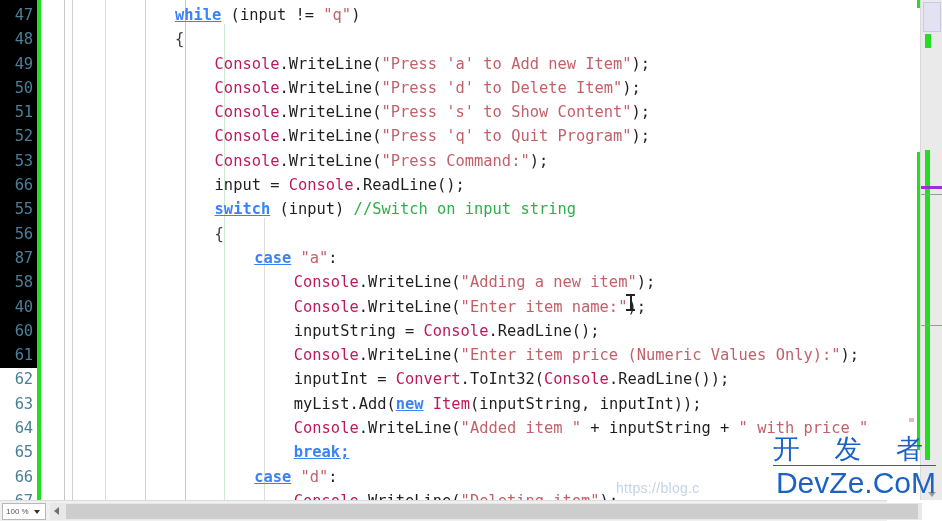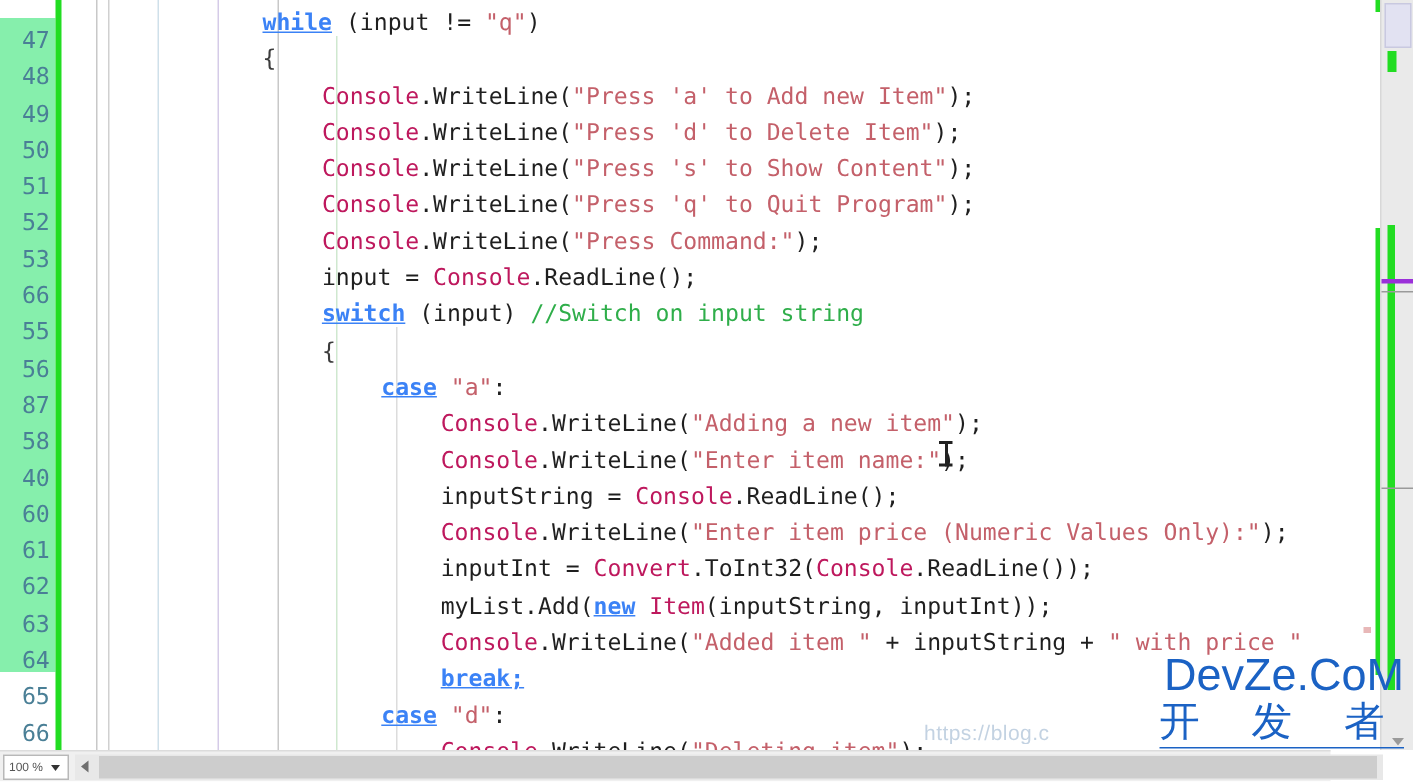--- a/index.html
+++ b/index.html
@@ -23,25 +23,25 @@
     position: absolute;
     left: 0; top: 0;
     width: 942px; height: 500px;
     background: #ffffff;
     overflow: hidden;
   }
 
   
   #linenums {
     position: absolute;
-    left: 0; top: 12px;
-    width: 37px; height: 436px;
+    left: 0; top: 0;
+    width: 37px; height: 368px;
     text-align: right;
     padding-top: 3px;
-    background: #86efac;
+    background: #000000;
   }
   .lnum {
     display: block;
     height: 24.3px;
     line-height: 24.3px;
     padding-right: 4px;
     font-family: "DejaVu Sans Mono", monospace;
     font-size: 15.5px;
     color: #4a7f96;
     letter-spacing: -0.2px;
@@ -306,22 +306,22 @@
       <div class="vline-gray" style="top:325px;"></div>
       <div id="vscroll-arrow"></div>
     </div>
 
     <div id="artifact-dot"></div>
   </div>
 
   <div id="wm-url">https://blog.c</div>
 
   <div id="wm-main">
+    <span id="wm-cn">开 发 者</span>
     <span id="wm-en">DevZe.CoM</span>
-    <span id="wm-cn">开 发 者</span>
   </div>
 
   <div id="bottombar">
     <div id="zoombox">
       <span class="zv">100 %</span>
       <span class="zarrow"></span>
     </div>
     <div id="hscroll">
       <div id="hthumb" style="left:16px; top:1px; width:852px; height:15px; position:absolute; background:#cdcdcd;"></div>
     </div>

